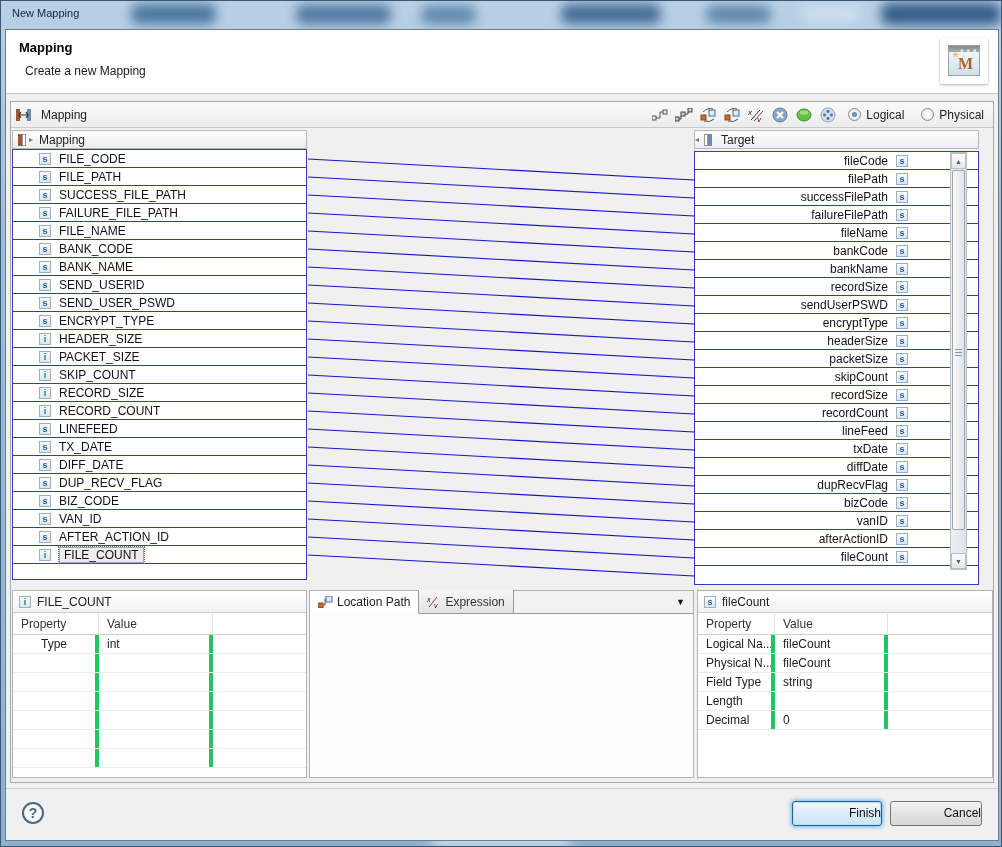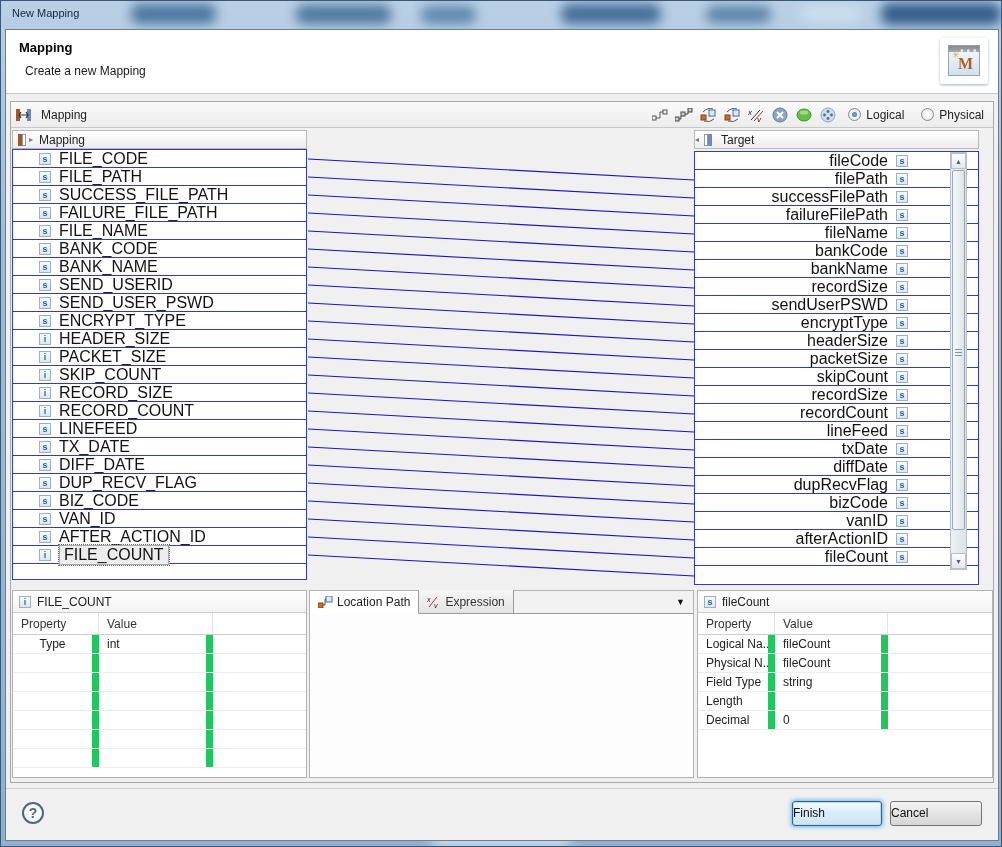--- a/index.html
+++ b/index.html
@@ -52,21 +52,21 @@
   .tgt-head { left:683px; width:285px; }
   .tagicon { width:9px; height:12px; display:inline-block; margin:0 2px 0 5px; position:relative; }
   .tagicon i { position:absolute; top:0; width:4px; height:12px; }
   .tri { font-size:8px; color:#777; }
 
   
   .source-box { position:absolute; left:1px; top:47px; width:295px; height:431px;
     background:#fff; border:1px solid #2f3cbf; }
   .srow { height:18px; border-bottom:1px solid #2f3cbf; display:flex; align-items:center;
     padding-left:26px; background:#fff; }
-  .flabel { font-size:16px; color:#111; margin-left:8px; white-space:nowrap; }
+  .flabel { font-size:12px; color:#111; margin-left:8px; white-space:nowrap; }
   .flabel.focused { background:#ededed; border:1px solid #a8a8a8; outline:1px dotted #666; padding:0 4px; }
   .tbadge { width:12px; height:12px; border:1px solid #9fb0bd; background:linear-gradient(#f8fafc,#dde6ee);
     font-size:9px; font-weight:bold; line-height:11px; text-align:center; display:inline-block; }
   .ts { color:#1d62a8; }
   .ti { color:#0d7d85; }
 
   .target-box { position:absolute; left:683px; top:49px; width:285px; height:434px;
     background:#fff; border:1px solid #2f3cbf; }
   .rootrow { height:18px; border-bottom:1px solid #2f3cbf; display:flex; align-items:center;
     justify-content:flex-end; padding-right:38px; background:#fff; position:relative; }
@@ -98,21 +98,21 @@
   .panel { position:absolute; top:488px; height:188px; background:#fff; border:1px solid #b3b3b3; }
   .p-left { left:1px; width:295px; }
   .p-mid { left:298px; width:385px; background:#fdfdfd; }
   .p-right { left:686px; width:296px; }
   .p-head { height:22px; background:linear-gradient(#ffffff,#f3f3f3); border-bottom:1px solid #cfcfcf;
     display:flex; align-items:center; font-size:12px; color:#222; }
   .p-head .tbadge { margin:0 6px 0 6px; }
   .ptable-head { height:22px; border-bottom:1px solid #cfcfcf; display:flex; align-items:flex-end;
     font-size:12px; color:#333; }
   .prow { height:19px; display:flex; font-size:12px; color:#222; border-bottom:1px solid #ececec; }
-  .pc { display:flex; align-items:center; padding-left:8px; border-right:7px solid #22c55e;
+  .pc { display:flex; align-items:center; padding-left:8px; border-right:4px solid #22c55e;
     overflow:hidden; white-space:nowrap; }
   .p-left  .pc.p1, .p-left  .hc1 { width:86px; }
   .p-left  .pc.p2, .p-left  .hc2 { width:114px; }
   .p-right .pc.p1, .p-right .hc1 { width:77px; }
   .p-right .pc.p2, .p-right .hc2 { width:113px; }
   .pc.p3 { flex:1; border-right:none; }
   .hc1,.hc2 { padding-left:8px; border-right:1px solid #e3e3e3; height:100%; display:flex; align-items:center; }
   .hc3 { flex:1; }
   .p-left .pc.p1 { justify-content:center; padding-left:0; }
 
@@ -126,21 +126,21 @@
   .tab-fill { flex:1; display:flex; justify-content:flex-end; align-items:center; height:100%; }
   .dd-arrow { margin-right:8px; font-size:9px; color:#111; }
   .tabbody { height:142px; background:#fdfdfd; }
 
   
   .footer { position:absolute; left:0; bottom:0; width:992px; height:52px;
     border-top:1px solid #cfcfcf; background:#f0f0f0; }
   .help { position:absolute; left:16px; top:13px; width:22px; height:22px; border-radius:50%;
     border:2px solid #4c6781; color:#4c6781; font-size:14px; font-weight:bold; text-align:center; line-height:19px;
     background:#f7f8f9; }
-  .btn { position:absolute; top:12px; height:25px; font-size:12px; color:#111; text-align:left;
+  .btn { position:absolute; top:12px; height:25px; font-size:12px; color:#111; text-align:right;
     line-height:23px; border-radius:3px; }
   .btn-finish { right:116px; width:90px; border:1px solid #2c628b;
     background:linear-gradient(#f3fafe,#dcedf9 45%,#cde4f4);
     box-shadow:0 0 4px 1px #6cb7e8, inset 0 0 0 1px #b8dcf3; }
   .btn-cancel { right:16px; width:92px; border:1px solid #757575;
     background:linear-gradient(#f4f4f4,#e5e5e5 45%,#d6d6d6); }
 </style>
 </head>
 <body>
 

